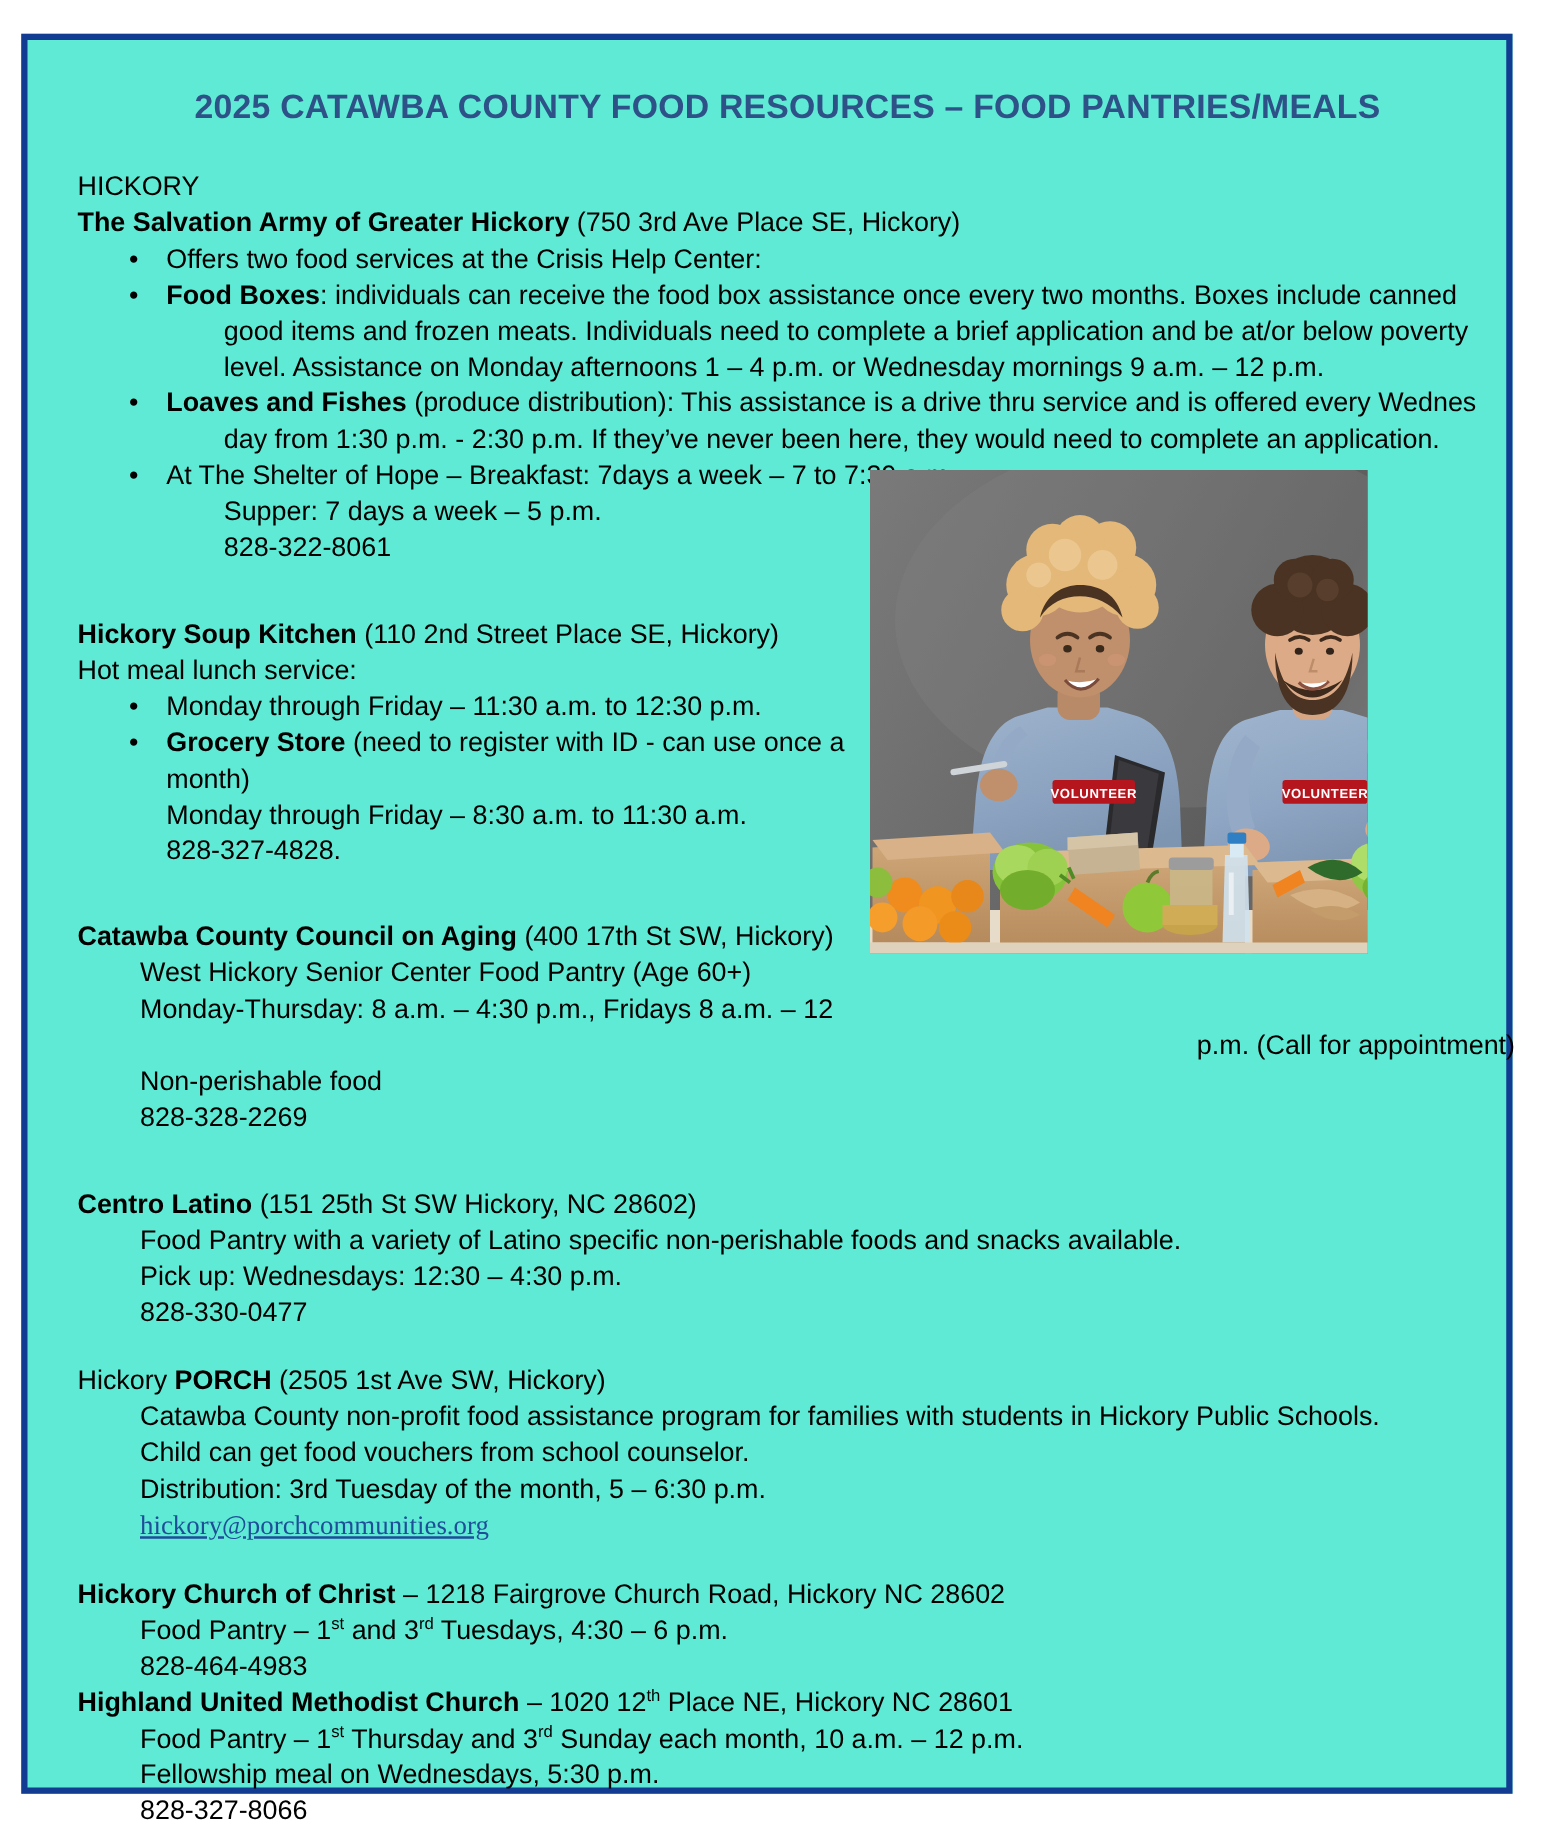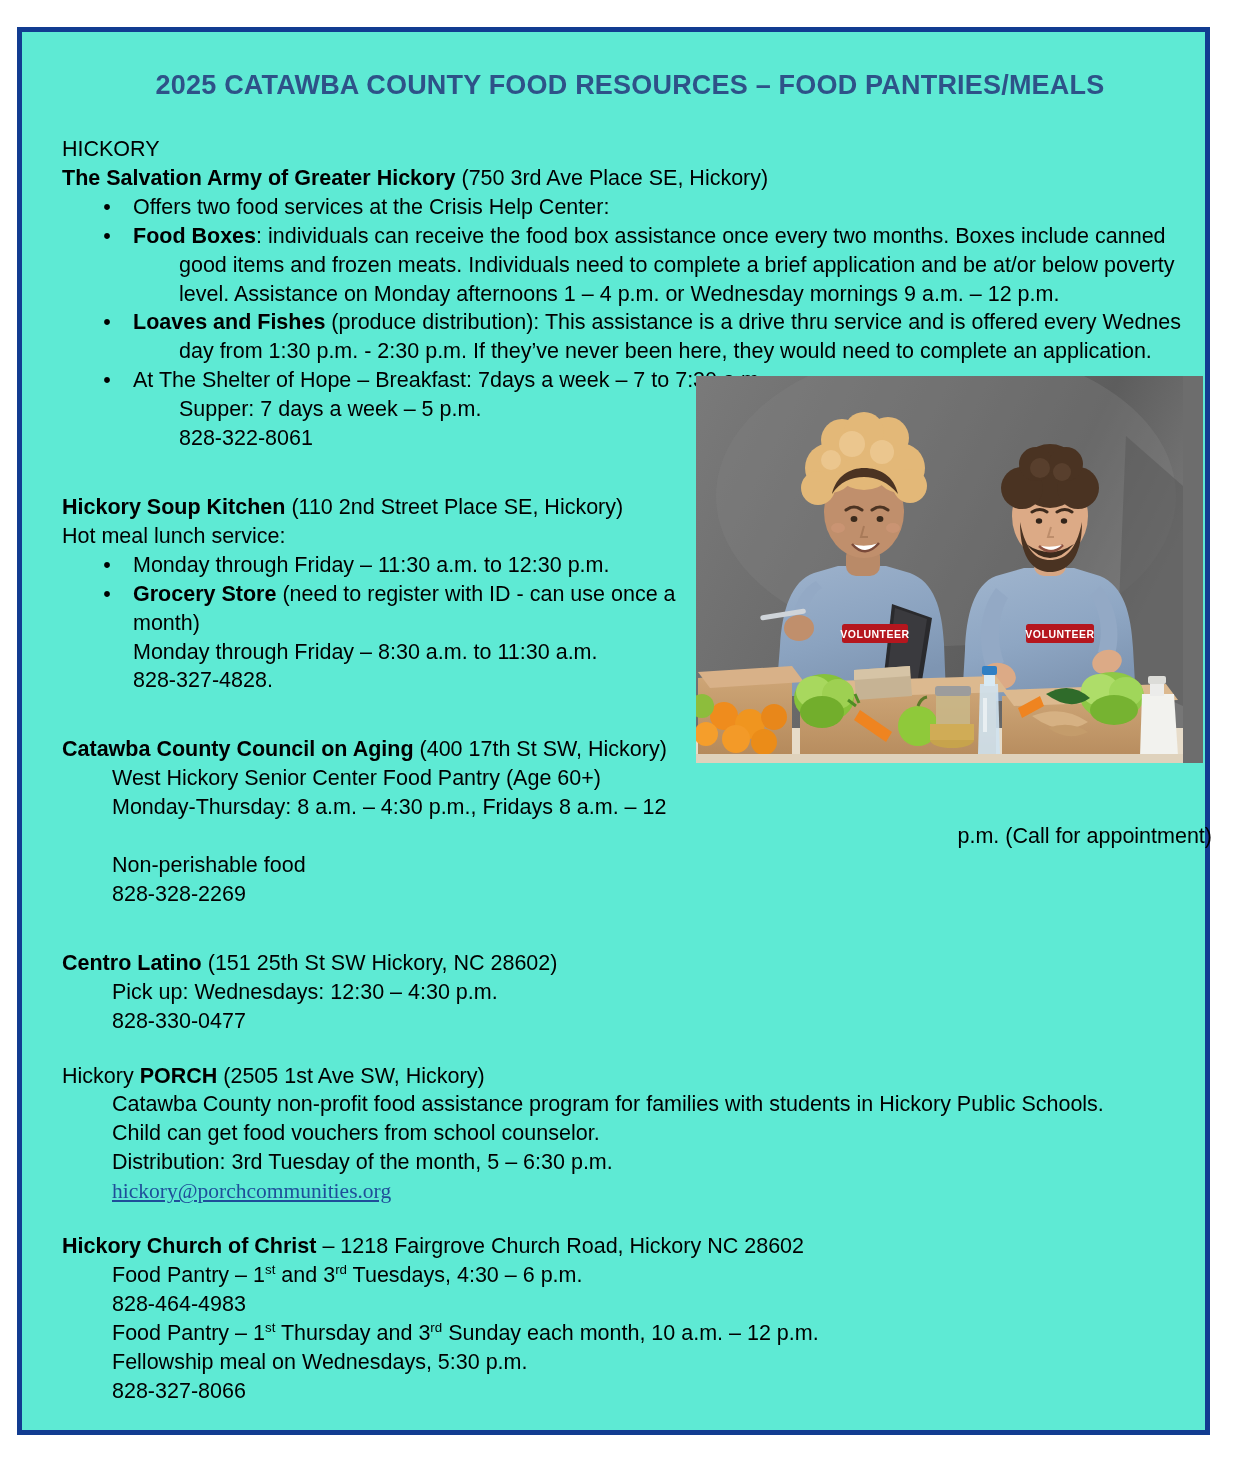--- a/index.html
+++ b/index.html
@@ -100,21 +100,21 @@
     color: #1F4E99;
     text-decoration: underline;
     font-family: Liberation Serif, serif;
   }
 
   
   #photo {
     position: absolute;
     left: 674px;
     top: 344px;
-    width: 507px;
+    width: 398px;
     height: 387px;
     overflow: hidden;
     background: #6d6d6d;
   }
   #photo svg { display: block; }
 
   .text-wrap {
     width: 1148px;
   }
   .narrow {
@@ -163,37 +163,39 @@
         <div class="ln narrow"><span class="b">Catawba County Council on Aging</span><span> (400 17th St SW,  Hickory)</span></div>
         <div class="ln indent1">West Hickory Senior Center Food Pantry (Age 60+)</div>
         <div class="ln indent1">Monday-Thursday: 8 a.m. – 4:30 p.m., Fridays 8 a.m. – 12</div>
         <div class="ln indent2">p.m. (Call for appointment)</div>
         <div class="ln indent1">Non-perishable food</div>
         <div class="ln indent1">828-328-2269</div>
 
         <div class="spacer-lg"></div>
 
         <div class="ln"><span class="b">Centro Latino</span><span> (151 25th St SW Hickory, NC 28602)</span></div>
+        <div class="ln indent1">Food Pantry with a variety of Latino specific non-perishable foods and snacks available.</div>
         <div class="ln indent1">Pick up: Wednesdays: 12:30 – 4:30 p.m.</div>
         <div class="ln indent1">828-330-0477</div>
 
         <div class="spacer-md"></div>
 
         <div class="ln"><span>Hickory </span><span class="b">PORCH</span><span> (2505 1st Ave SW, Hickory)</span></div>
         <div class="ln indent1">Catawba County non-profit food assistance program for families with students in Hickory Public Schools.</div>
         <div class="ln indent1">Child can get food vouchers from school counselor.</div>
         <div class="ln indent1">Distribution: 3rd Tuesday of the month, 5 – 6:30 p.m.</div>
         <div class="ln indent1"><a class="maillink" href="#">hickory@porchcommunities.org</a></div>
 
         <div class="spacer-md"></div>
 
         <div class="ln"><span class="b">Hickory Church of Christ</span><span> – 1218 Fairgrove Church Road, Hickory NC 28602</span></div>
         <div class="ln indent1"><span>Food Pantry – 1</span><sup>st</sup><span> and 3</span><sup>rd</sup><span> Tuesdays, 4:30 – 6 p.m.</span></div>
         <div class="ln indent1">828-464-4983</div>
 
+        <div class="ln"><span class="b">Highland United Methodist Church</span><span> – 1020 12</span><sup>th</sup><span> Place NE, Hickory NC 28601</span></div>
         <div class="ln indent1"><span>Food Pantry – 1</span><sup>st</sup><span> Thursday and 3</span><sup>rd</sup><span> Sunday each month, 10 a.m. – 12 p.m.</span></div>
         <div class="ln indent1">Fellowship meal on Wednesdays, 5:30 p.m.</div>
         <div class="ln indent1">828-327-8066</div>
 
       </div>
     </div>
 
     <div id="photo">
       <svg width="487" height="387" viewBox="0 0 487 387" xmlns="http://www.w3.org/2000/svg">
         <defs>

